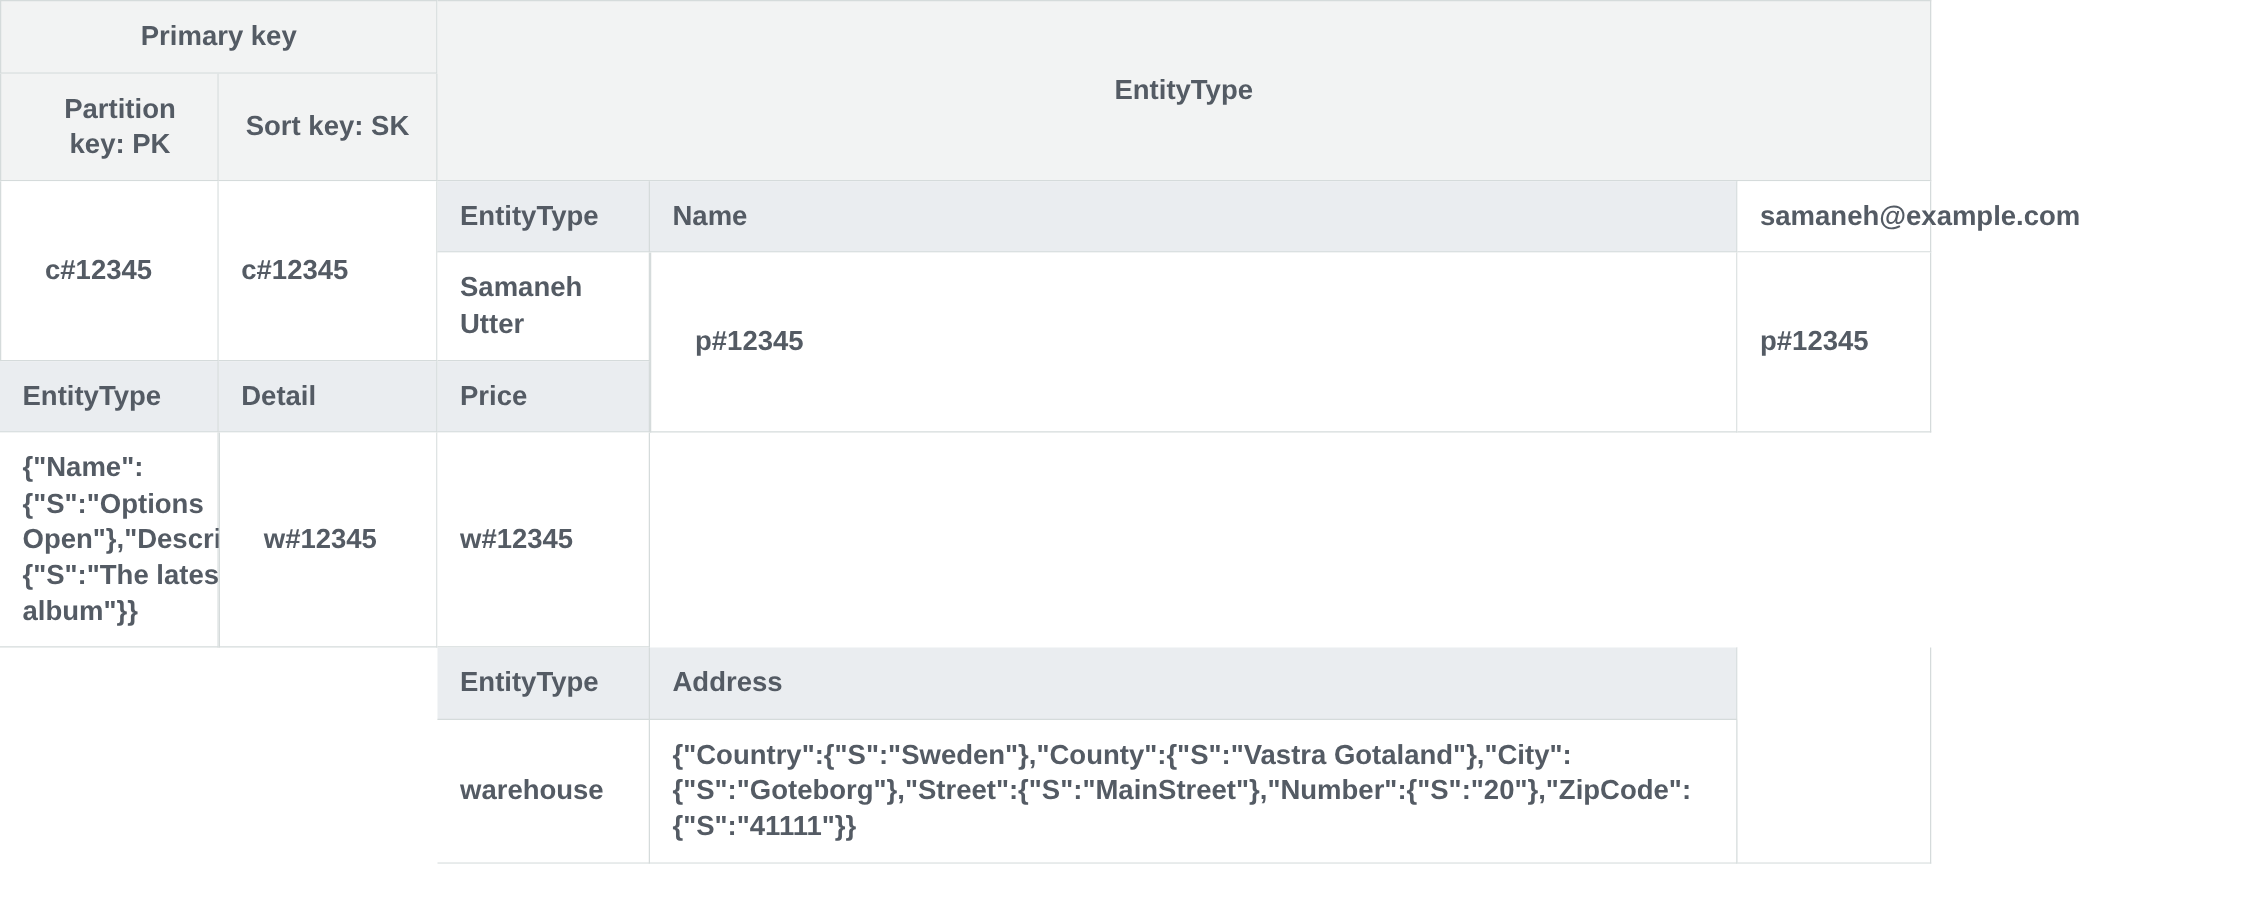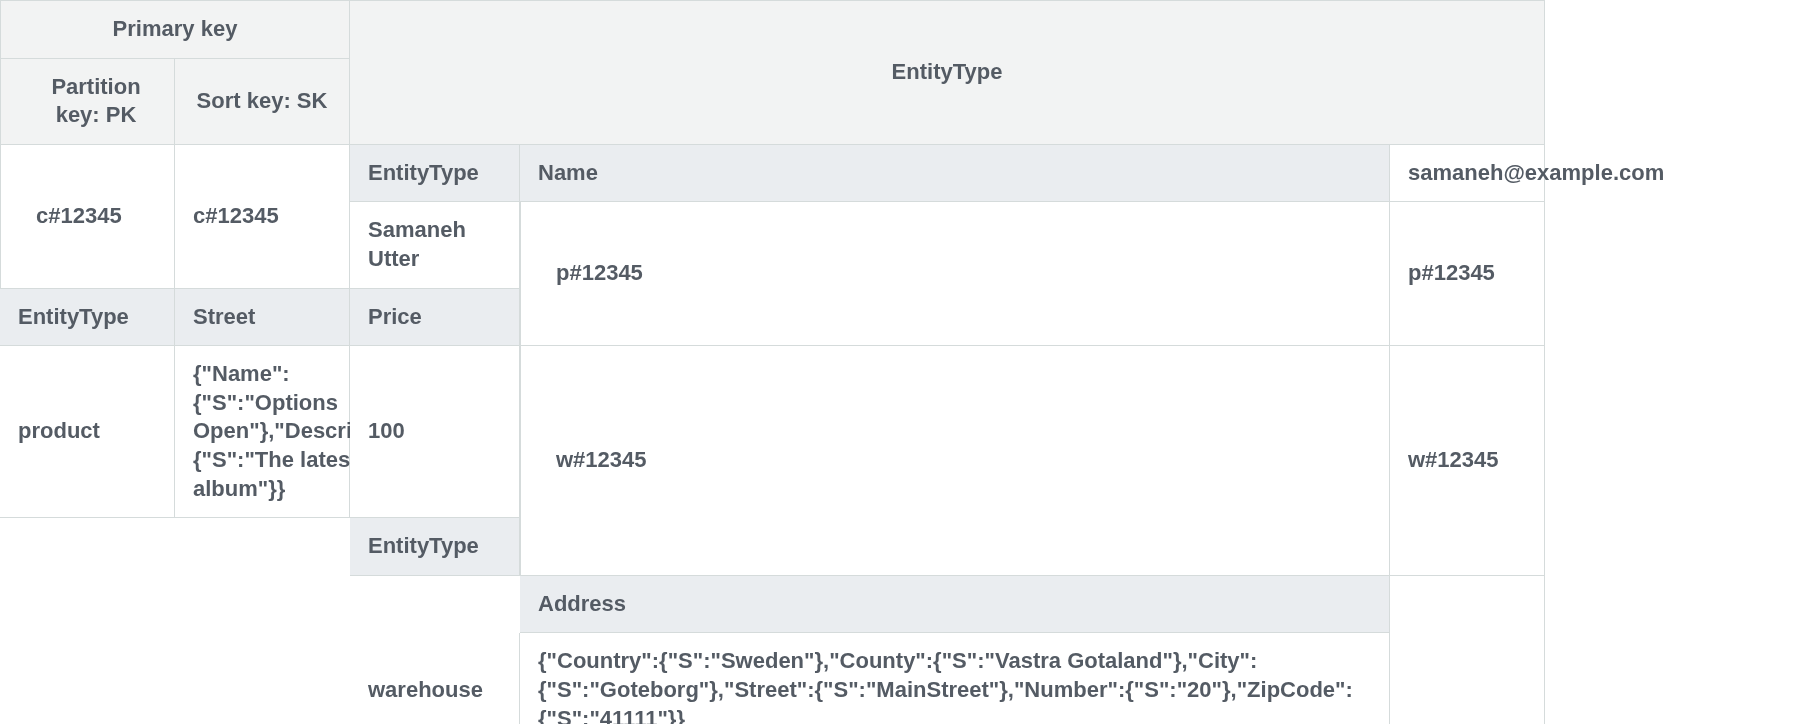--- a/index.html
+++ b/index.html
@@ -73,25 +73,23 @@
   <div class="cell val pk-left span-2row">c#12345</div>
   <div class="cell val span-2row">c#12345</div>
   <div class="cell sub">EntityType</div>
   <div class="cell sub">Name</div>
   <div class="cell val">samaneh@example.com</div>
   <div class="cell val">Samaneh Utter</div>
 
   <div class="cell val pk-left span-2row">p#12345</div>
   <div class="cell val span-2row">p#12345</div>
   <div class="cell sub">EntityType</div>
-  <div class="cell sub">Street</div>
+  <div class="cell sub">Detail</div>
   <div class="cell sub">Price</div>
-  <div class="cell val">product</div>
   <div class="cell val">{"Name":{"S":"Options Open"},"Description":{"S":"The latest album"}}</div>
-  <div class="cell val">100</div>
 
   <div class="cell val pk-left span-2row">w#12345</div>
   <div class="cell val span-2row">w#12345</div>
   <div class="cell sub span-c34" style="grid-column:3;">EntityType</div>
   <div class="cell sub" style="grid-column:4;">Address</div>
   <div class="last-white span-2row" style="grid-column:5;grid-row:span 2;"></div>
   <div class="cell val" style="grid-column:3;">warehouse</div>
   <div class="cell val" style="grid-column:4;">{"Country":{"S":"Sweden"},"County":{"S":"Vastra Gotaland"},"City":{"S":"Goteborg"},"Street":{"S":"MainStreet"},"Number":{"S":"20"},"ZipCode":{"S":"41111"}}</div>
 
 </div>

